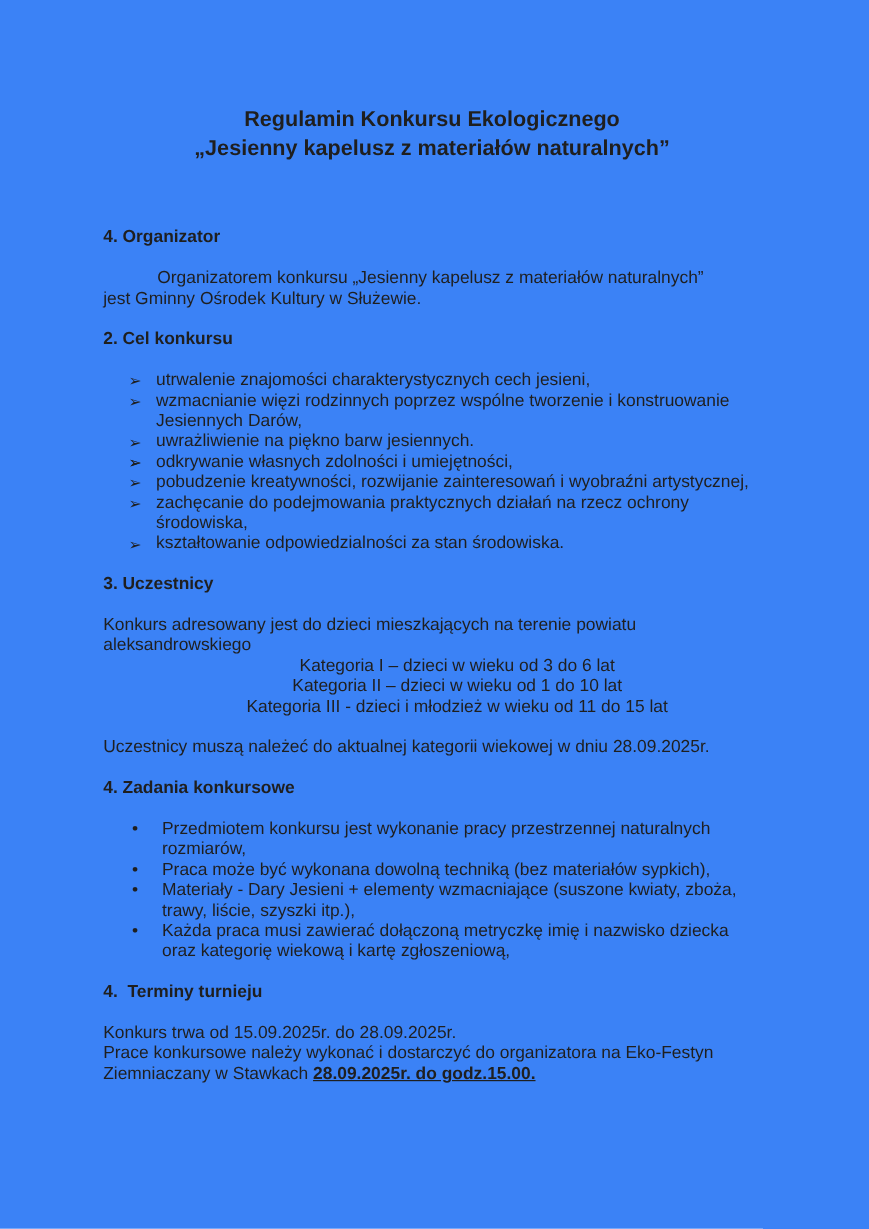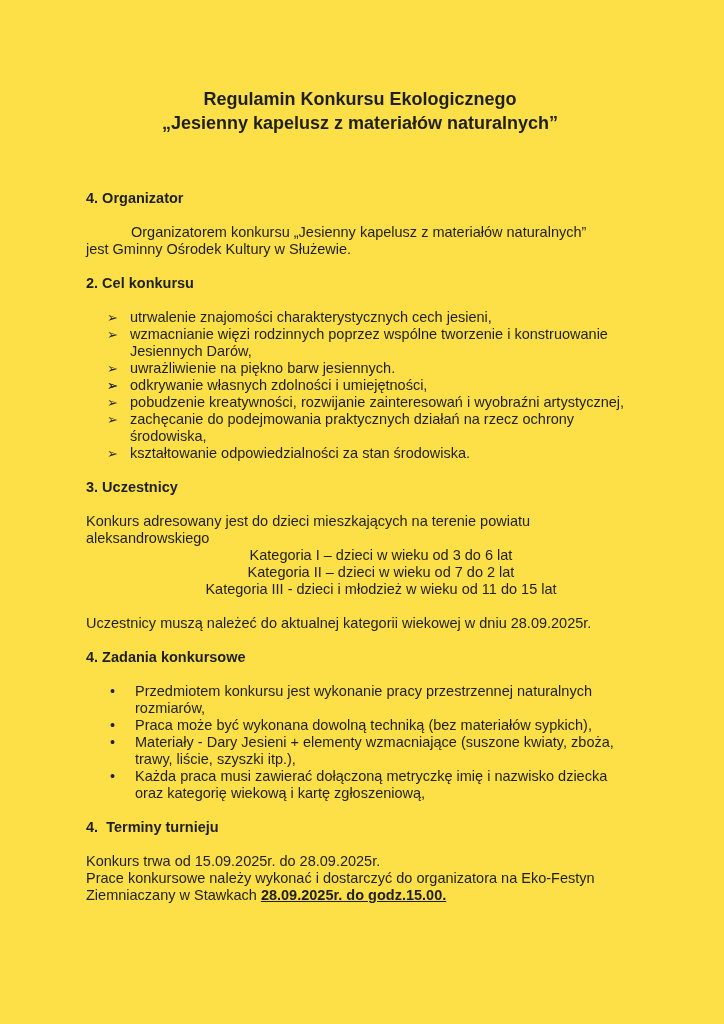--- a/index.html
+++ b/index.html
@@ -15,21 +15,21 @@
     font-size: 14.5px;
     line-height: 17px;
     color: #1f1f1f;
     -webkit-font-smoothing: antialiased;
   }
   .page {
     box-sizing: border-box;
     width: 724px;
     height: 1024px;
     padding: 87px 90px 0 86px;
-    background: #fde047;
+    background: #3b82f6;
   }
   .doc-title {
     text-align: center;
     font-weight: bold;
     font-size: 18px;
     line-height: 24px;
     margin: 0 0 55px 0;
   }
   .block {
     margin: 0 0 17px 0;
@@ -106,21 +106,21 @@
     <li><span class="marker">➢</span><span>odkrywanie własnych zdolności i umiejętności,</span></li>
     <li><span class="marker">➢</span><span>pobudzenie kreatywności, rozwijanie zainteresowań i wyobraźni artystycznej,</span></li>
     <li><span class="marker">➢</span><span>zachęcanie do podejmowania praktycznych działań na rzecz ochrony środowiska,</span></li>
     <li><span class="marker">➢</span><span>kształtowanie odpowiedzialności za stan środowiska.</span></li>
   </ul>
 
   <div class="sec-heading">3. Uczestnicy</div>
   <div class="intro">Konkurs adresowany jest do dzieci mieszkających na terenie powiatu aleksandrowskiego</div>
   <div class="categories">
     <div class="category-line">Kategoria I – dzieci w wieku od 3 do 6 lat</div>
-    <div class="category-line">Kategoria II – dzieci w wieku od 7 do 2 lat</div>
+    <div class="category-line">Kategoria II – dzieci w wieku od 1 do 10 lat</div>
     <div class="category-line">Kategoria III - dzieci i młodzież w wieku od 11 do 15 lat</div>
   </div>
   <div class="block">Uczestnicy muszą należeć do aktualnej kategorii wiekowej w dniu 28.09.2025r.</div>
 
   <div class="sec-heading">4. Zadania konkursowe</div>
   <ul class="disc-list">
     <li><span class="marker">•</span><span>Przedmiotem konkursu jest wykonanie pracy przestrzennej naturalnych rozmiarów,</span></li>
     <li><span class="marker">•</span><span>Praca może być wykonana dowolną techniką (bez materiałów sypkich),</span></li>
     <li><span class="marker">•</span><span>Materiały - Dary Jesieni + elementy wzmacniające (suszone kwiaty, zboża, trawy, liście, szyszki itp.),</span></li>
     <li><span class="marker">•</span><span>Każda praca musi zawierać dołączoną metryczkę imię i nazwisko dziecka oraz kategorię wiekową i kartę zgłoszeniową,</span></li>

